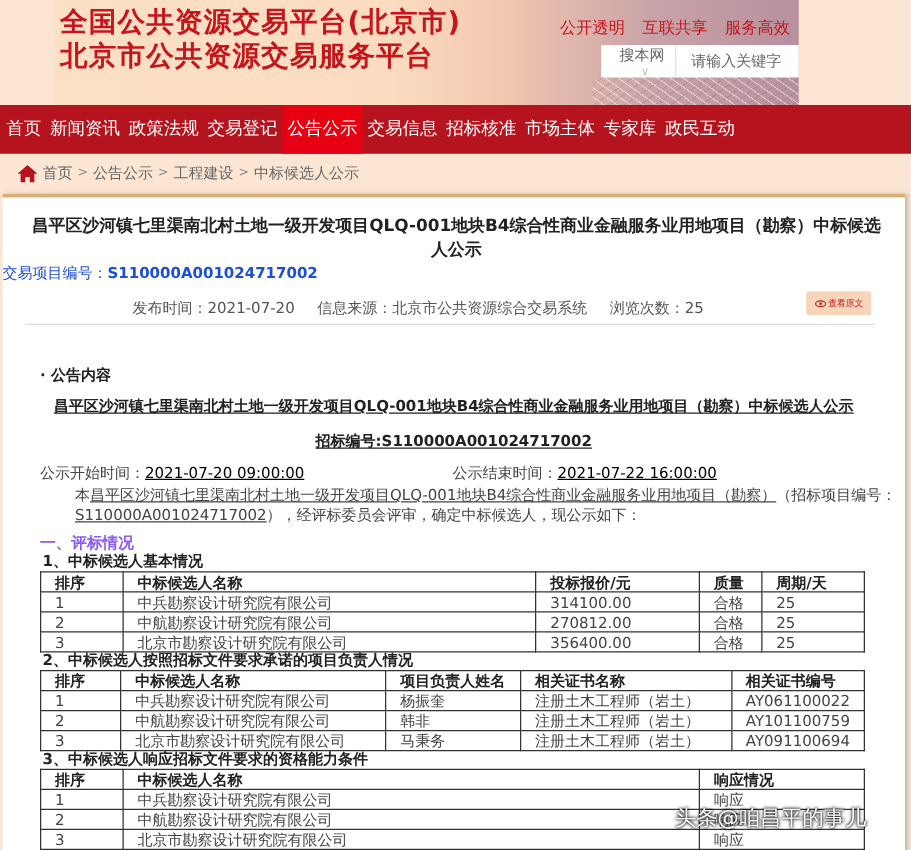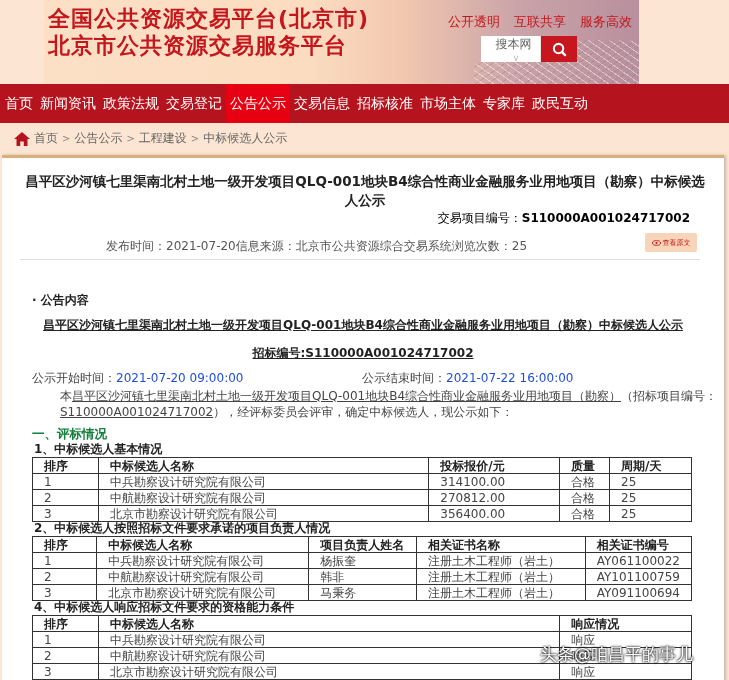--- a/index.html
+++ b/index.html
@@ -82,54 +82,54 @@
   .panel {
     position: absolute; left: 2px; top: 155px; width: 722px; height: 530px;
     background: #fff; border-top: 3px solid #d9b07a;
     box-shadow: 2px 0 3px rgba(0,0,0,0.2);
   }
   .art-title {
     position: absolute; left: 20px; top: 14px; width: 686px; text-align: center;
     font-size: 13.5px; font-weight: bold; color: #222; line-height: 19px;
   }
   .art-code {
-    position: absolute; left: 0; top: 52px; width: 688px; text-align: right;
-    font-size: 12px; color: #000000;
+    position: absolute; left: 0; top: 52px; width: 688px; text-align: left;
+    font-size: 12px; color: #1d4ed8;
   }
   .art-code b { font-weight: bold; }
   .art-meta {
     position: absolute; left: 104px; top: 80px; font-size: 12px; color: #555;
-    display: flex; white-space: nowrap;
+    display: flex; gap: 18px; white-space: nowrap;
   }
   .view-orig {
     position: absolute; left: 643px; top: 75px; width: 52px; height: 19px;
     background: #f8d4b8; border-radius: 2px; font-size: 7px; color: #c4161c;
     display: flex; align-items: center; justify-content: center; gap: 2px; cursor: pointer;
   }
   .hr { position: absolute; left: 18px; top: 101px; width: 680px; height: 1px; background: #ddd; }
   .sec-head {
     position: absolute; left: 30px; top: 134px; font-size: 12px; font-weight: bold; color: #222;
   }
   .u-title {
     position: absolute; left: 0; width: 722px; text-align: center;
     font-size: 12px; font-weight: bold; color: #222; text-decoration: underline; white-space: nowrap;
   }
   .u-title.a { top: 159px; }
   .u-title.b { top: 187px; }
   .times {
     position: absolute; left: 30px; top: 212px; font-size: 12px; color: #444; white-space: nowrap;
   }
-  .times .u { color: #1d4ed8; }
+  .times .u { text-decoration: underline; color: #000000; }
   .times .end { position: absolute; left: 330px; top: 0; white-space: nowrap; }
   .intro {
     position: absolute; left: 30px; top: 230px; width: 660px; font-size: 12px; color: #444; line-height: 16px; margin-left: 28px;
   }
   .intro .u { text-decoration: underline; }
   .h1 {
-    position: absolute; left: 30px; top: 268px; font-size: 12.5px; font-weight: bold; color: #15803d;
+    position: absolute; left: 30px; top: 268px; font-size: 12.5px; font-weight: bold; color: #8b5cf6;
   }
   .h2 { position: absolute; left: 32px; font-size: 12px; font-weight: bold; color: #222; white-space: nowrap; }
   table.t {
     position: absolute; left: 30px; border-collapse: collapse; font-size: 12px; color: #444;
     font-family: "DejaVu Sans", sans-serif;
   }
   table.t td, table.t th {
     border: 1px solid #333; height: 16px; line-height: 14px; padding: 0 11px; text-align: left;
     font-weight: normal; white-space: nowrap; overflow: hidden;
   }
@@ -150,20 +150,21 @@
     <span>公开透明</span>
     <span>互联共享</span>
     <span>服务高效</span>
     <span>监督规范</span>
   </div>
   <div class="search">
     <div class="search-scope">
       <span>搜本网</span>
       <span class="chev">∨</span>
     </div>
+    <input class="search-input" type="text" placeholder="请输入关键字" style="">
     <button class="search-btn">
       <svg width="15" height="15" viewBox="0 0 16 16">
         <circle cx="7" cy="7" r="5" fill="none" stroke="#fff" stroke-width="2.2"></circle>
         <line x1="10.5" y1="10.5" x2="14" y2="14" stroke="#fff" stroke-width="2.4" stroke-linecap="round"></line>
       </svg>
     </button>
   </div>
   <div class="logo">
     <span>之</span>
     <span>首</span>
@@ -306,21 +307,21 @@
     <tr>
       <td>3</td>
       <td>北京市勘察设计研究院有限公司</td>
       <td>马秉务</td>
       <td>注册土木工程师（岩土）</td>
       <td>AY091100694</td>
     </tr>
   </tbody>
     </table>
 
-  <div class="h2" style="top:441px;">4、中标候选人响应招标文件要求的资格能力条件</div>
+  <div class="h2" style="top:441px;">3、中标候选人响应招标文件要求的资格能力条件</div>
   <table class="t" style="top:457px; width:660px;">
     <colgroup>
         <col style="width:66px">
         <col style="width:462px">
         <col style="width:132px">
       </colgroup>
     <tbody>
         <tr>
       <th>排序</th>
       <th>中标候选人名称</th>

